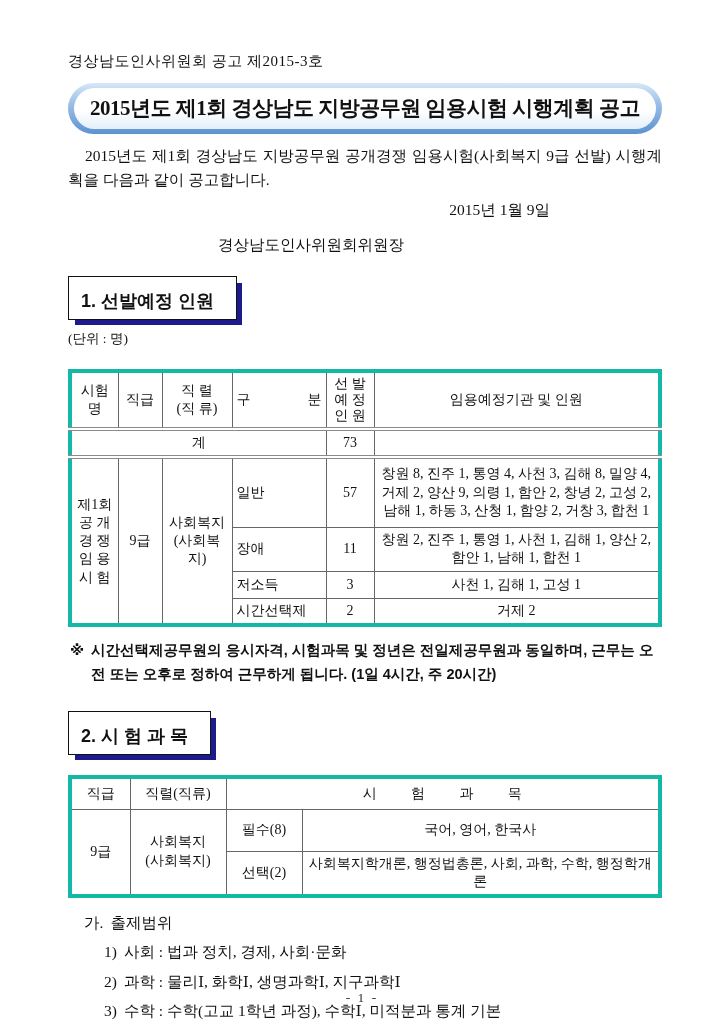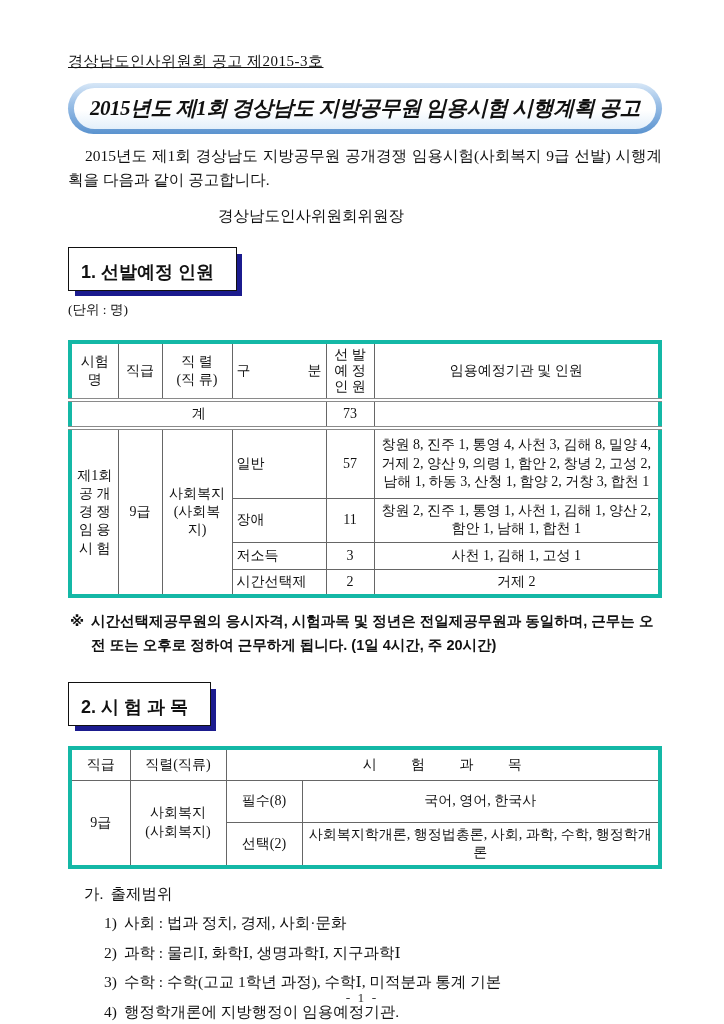--- a/index.html
+++ b/index.html
@@ -9,28 +9,27 @@
     margin:0 auto;
     background:#ffffff;
     box-sizing:border-box;
     padding:52px 62px 0 68px;
     font-family:"Liberation Serif","DejaVu Serif",serif;
     color:#111111;
     overflow:hidden;
   }
 
   
-  .doc-number { font-size:15px; letter-spacing:0.5px; margin-bottom:12px;text-decoration:underline; }
+  .doc-number { font-size:15px; letter-spacing:0.5px; margin-bottom:12px; }
 
   .title-pill-outer {
     background:linear-gradient(180deg,#d7e7f7 0%,#9cc0e7 40%,#5b93cf 100%);
     border-radius:32px;
     padding:5px 6px;
     margin:0 0 10px 0;
-    font-style:italic;
   }
   .title-pill-inner {
     background:linear-gradient(180deg,#ffffff 55%,#e3effa 100%);
     border-radius:26px;
     text-align:center;
     padding:6px 4px 7px 4px;
     font-weight:bold;
     font-size:21px;
     letter-spacing:-0.5px;
   }
@@ -105,20 +104,21 @@
 <div class="page">
 
   <div class="doc-number">경상남도인사위원회 공고 제2015-3호</div>
 
   <div class="title-pill-outer">
     <div class="title-pill-inner">2015년도 제1회 경상남도 지방공무원 임용시험 시행계획 공고</div>
   </div>
 
   <p class="intro">2015년도 제1회 경상남도 지방공무원 공개경쟁 임용시험(사회복지 9급 선발) 시행계획을 다음과 같이 공고합니다.</p>
 
+  <div class="date-line">2015년  1월  9일</div>
   <div class="signer-line">경상남도인사위원회위원장</div>
 
   <div>
     <div class="section-heading">1. 선발예정 인원</div>
   </div>
   <div class="unit-note">(단위 : 명)</div>
 
   <table class="t1">
     <colgroup>
       <col style="width:48px">

